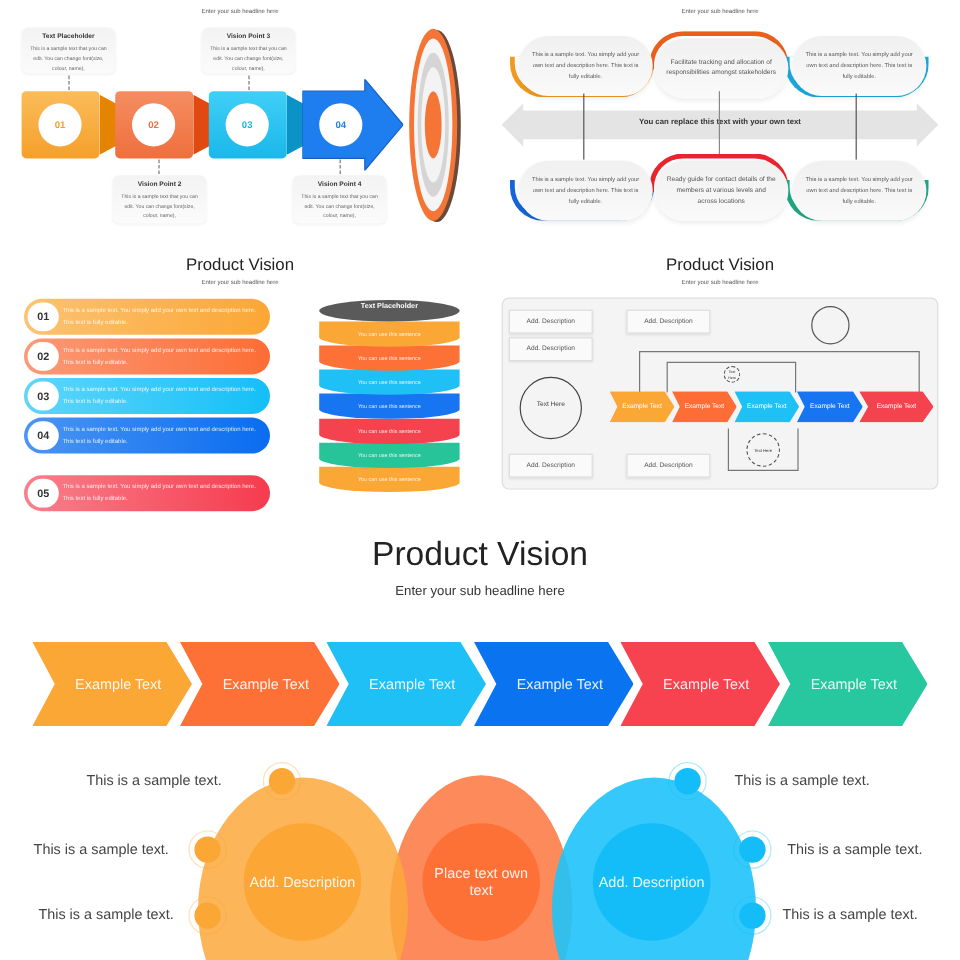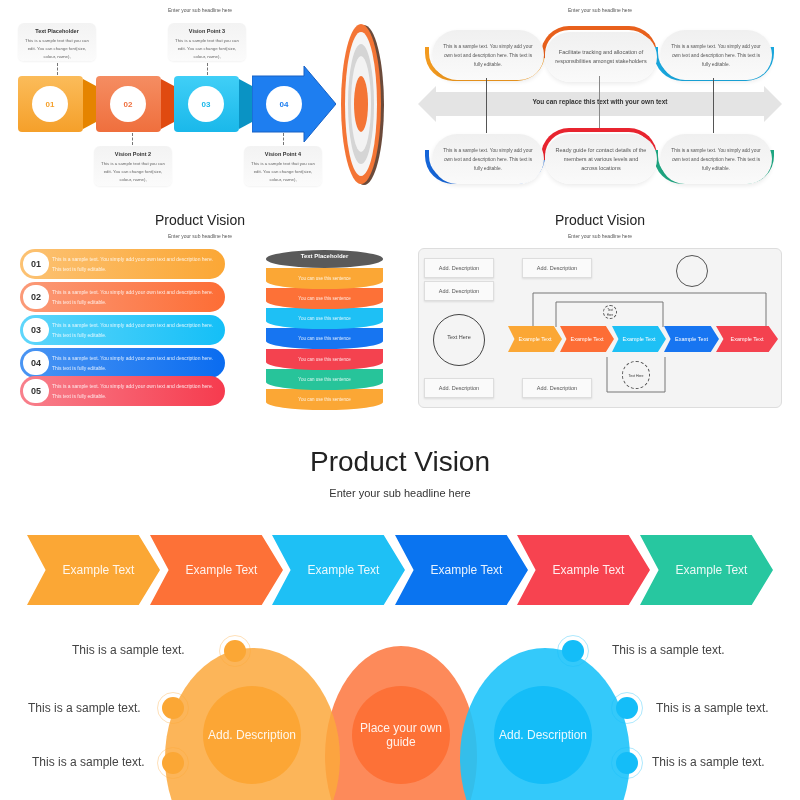--- a/index.html
+++ b/index.html
@@ -134,21 +134,21 @@
     <div class="txt">This is a sample text. You simply add your own text and description here. This text is fully editable.</div>
   </div>
   <div class="pill" style="top:315px;background:linear-gradient(90deg,#5fd6fb,#14bff7);">
     <div class="num">03</div>
     <div class="txt">This is a sample text. You simply add your own text and description here. This text is fully editable.</div>
   </div>
   <div class="pill" style="top:348px;background:linear-gradient(90deg,#4a95f3,#0a6cf0);">
     <div class="num">04</div>
     <div class="txt">This is a sample text. You simply add your own text and description here. This text is fully editable.</div>
   </div>
-  <div class="pill" style="top:376px;background:linear-gradient(90deg,#f8808c,#f63b4e);">
+  <div class="pill" style="top:396px;background:linear-gradient(90deg,#f8808c,#f63b4e);">
     <div class="num">05</div>
     <div class="txt">This is a sample text. You simply add your own text and description here. This text is fully editable.</div>
   </div>
 
   <div>
     <div class="layer" style="top:389px;background:#fba735;">You can use this sentence</div>
     <div class="layer" style="top:369px;background:#27c49a;">You can use this sentence</div>
     <div class="layer" style="top:349px;background:#f4424f;">You can use this sentence</div>
     <div class="layer" style="top:328px;background:#1775f1;">You can use this sentence</div>
     <div class="layer" style="top:308px;background:#1ec0f5;">You can use this sentence</div>
@@ -203,21 +203,21 @@
   <div class="big-chev" style="left:272px;background:#1ec0f5;">Example Text</div>
   <div class="big-chev" style="left:395px;background:#0a74f0;">Example Text</div>
   <div class="big-chev" style="left:517px;background:#f74350;">Example Text</div>
   <div class="big-chev" style="left:640px;background:#27c7a0;">Example Text</div>
 
   <div class="big-circ" style="left:325px;top:646px;width:152px;height:220px;background:#fd8a5a;"></div>
   <div class="big-circ" style="left:165px;top:648px;width:175px;height:220px;background:rgba(252,168,60,0.85);"></div>
   <div class="big-circ" style="left:460px;top:648px;width:170px;height:220px;background:rgba(30,195,250,0.9);"></div>
 
   <div class="big-circ" style="left:203px;top:686px;width:98px;height:98px;background:#fca635;font-size:12px;line-height:14px;">Add. Description</div>
-  <div class="big-circ" style="left:352px;top:686px;width:98px;height:98px;background:#fd7137;font-size:12px;line-height:14px;">Place your own guide</div>
+  <div class="big-circ" style="left:352px;top:686px;width:98px;height:98px;background:#fd7137;font-size:12px;line-height:14px;">Place text own text</div>
   <div class="big-circ" style="left:494px;top:686px;width:98px;height:98px;background:#14bdf8;font-size:12px;">Add. Description</div>
 
   <div class="bullet" style="left:224px;top:640px;background:#fba735;border-color:#fba735;"></div>
   <div class="bullet" style="left:162px;top:697px;background:#fba735;border-color:#fba735;"></div>
   <div class="bullet" style="left:162px;top:752px;background:#fba735;border-color:#fba735;"></div>
   <div class="bullet" style="left:562px;top:640px;background:#14bdf8;border-color:#14bdf8;"></div>
   <div class="bullet" style="left:616px;top:697px;background:#14bdf8;border-color:#14bdf8;"></div>
   <div class="bullet" style="left:616px;top:752px;background:#14bdf8;border-color:#14bdf8;"></div>
 
   <div class="sample" style="left:72px;top:643px;">This is a sample text.</div>

